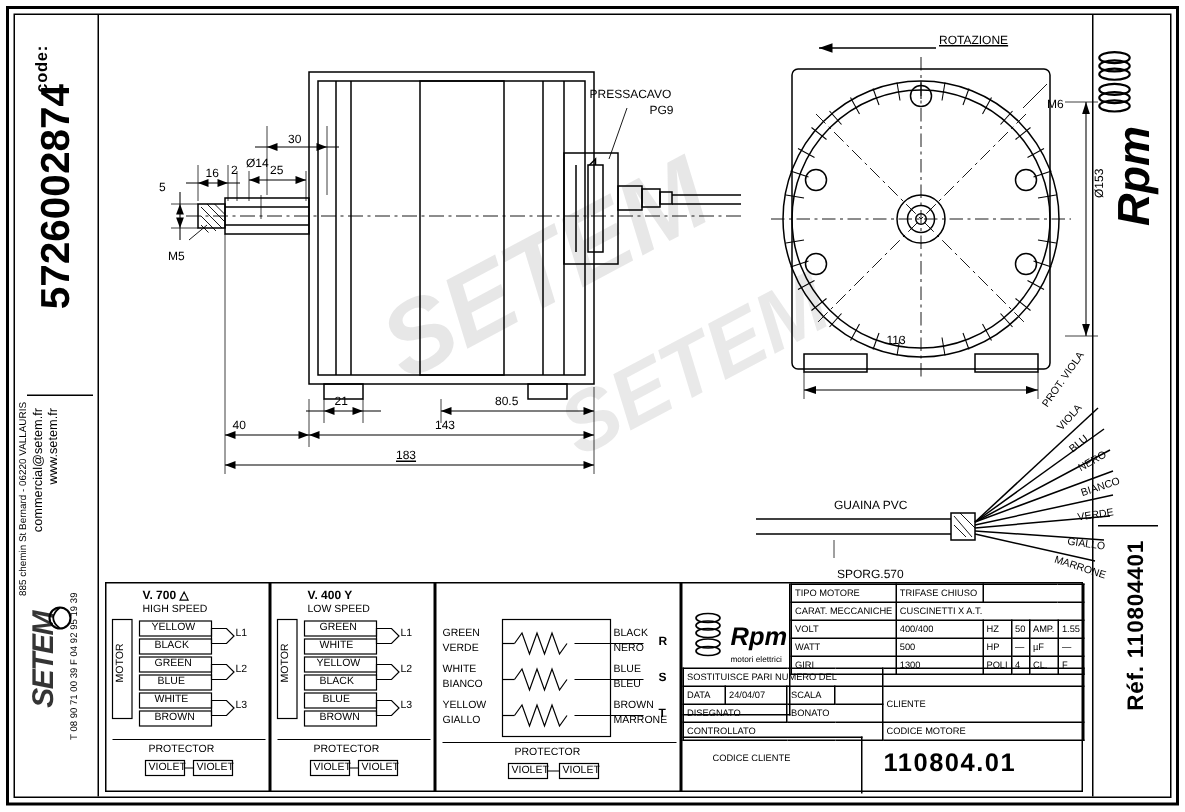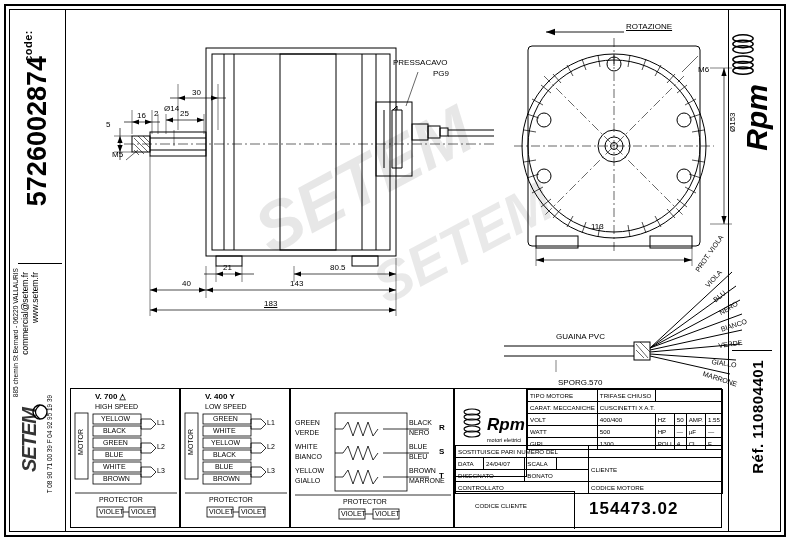--- a/index.html
+++ b/index.html
@@ -216,24 +216,24 @@
         <line x1="352" y1="62" x2="340" y2="96" stroke-width=".6"></line>
       </g>
     </svg>
 
     <div class="lbl" style="left:126px;top:78px;">30</div>
     <div class="lbl" style="left:71px;top:101px;">16</div>
     <div class="lbl" style="left:40px;top:110px;">5</div>
     <div class="lbl" style="left:98px;top:94px;">Ø14</div>
     <div class="lbl" style="left:88px;top:99px;">2</div>
     <div class="lbl" style="left:114px;top:99px;">25</div>
-    <div class="lbl" style="left:46px;top:140px;">M5</div>
+    <div class="lbl" style="left:46px;top:156px;">M5</div>
     <div class="lbl" style="left:157px;top:253px;">21</div>
     <div class="lbl" style="left:264px;top:253px;">80.5</div>
-    <div class="lbl" style="left:116px;top:269px;">40</div>
+    <div class="lbl" style="left:89px;top:269px;">40</div>
     <div class="lbl" style="left:224px;top:269px;">143</div>
     <div class="lbl" style="left:198px;top:289px;text-decoration:underline;">183</div>
     <div class="lbl" style="left:327px;top:48px;">PRESSACAVO</div>
     <div class="lbl" style="left:327px;top:59px;margin-left:40px;">PG9</div>
 
     <svg width="260" height="310" style="left:418px;">
       <g fill="none" stroke="#000" stroke-width="1">
 
         <line x1="62" y1="22" x2="140" y2="22" stroke-width=".9"></line>
         <path d="M62 22 l9 -3.2 l0 6.4 z" fill="#000" stroke="none"></path>
@@ -545,17 +545,17 @@
             <td colspan="4">CONTROLLATO</td>
             <td>CODICE MOTORE</td>
           </tr>
         </tbody>
           </table>
       </div>
 
       <div style="position:absolute;left:0;top:102px;width:120px;height:38px;border-top:1px solid #000;border-right:1px solid #000;box-sizing:border-box;">
         <div class="lbl" style="left:20px;top:10px;font-size:6.2px;">CODICE CLIENTE</div>
       </div>
-      <div class="big-code" style="position:absolute;left:134px;top:110px;">154473.02</div>
+      <div class="big-code" style="position:absolute;left:134px;top:110px;">110804.01</div>
     </div>
 
   </div>
 </div>
 
 </body></html>

